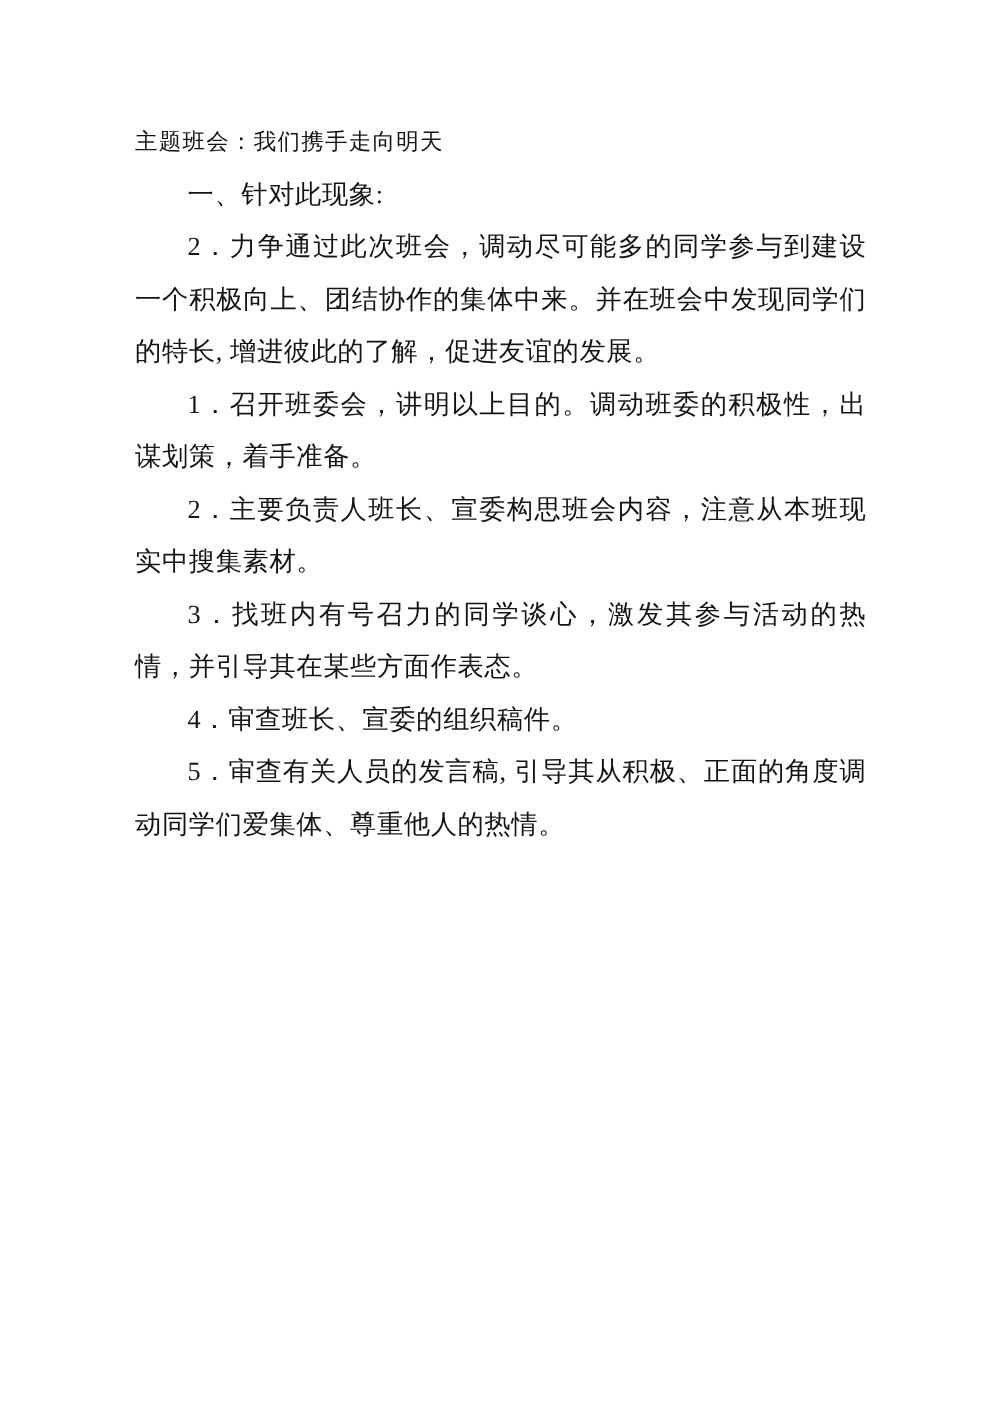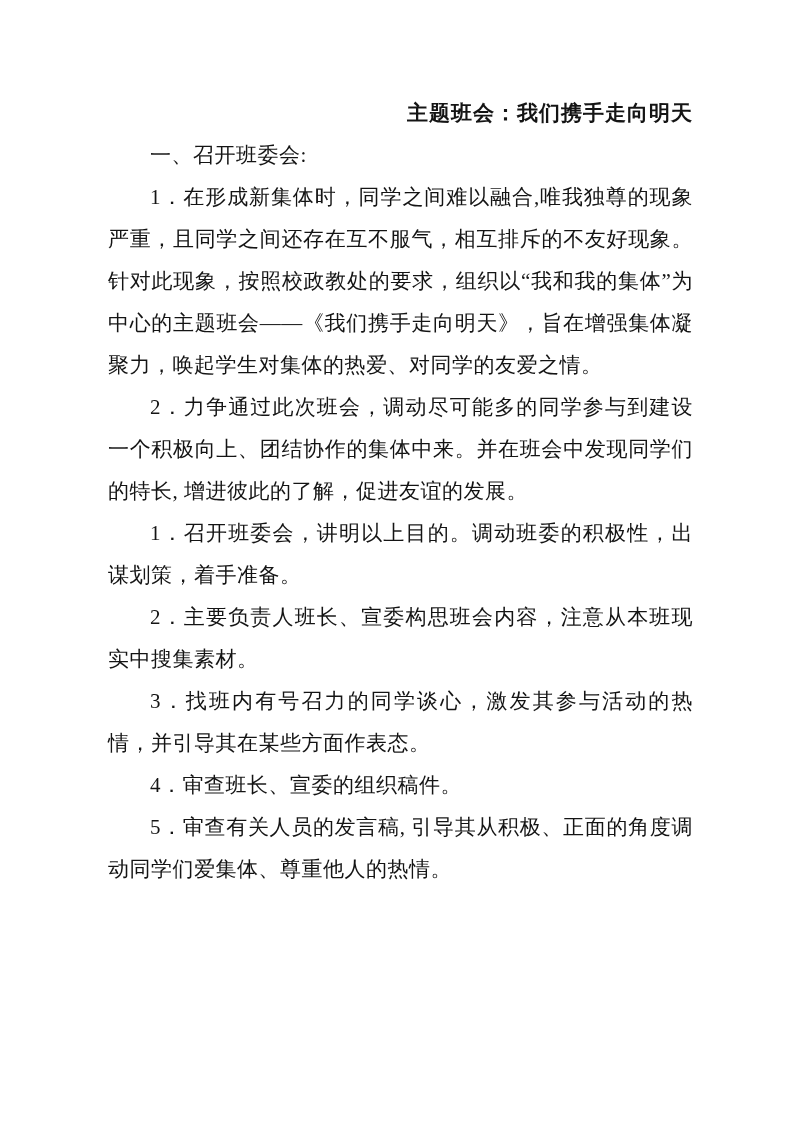--- a/index.html
+++ b/index.html
@@ -16,42 +16,41 @@
     box-sizing: border-box;
     padding: 92px 100px 40px 108px;
     color: #141414;
     font-family: "Liberation Serif", "DejaVu Serif", serif;
     font-size: 21px;
     line-height: 42px;
     overflow: hidden;
   }
   .doc-title {
     margin: 0;
-    font-size: 21px;
-    font-weight: 700;
-    text-align: right;
+    font-size: 18px;
+    font-weight: 400;
+    text-align: left;
     line-height: 42px;
     letter-spacing: 1px;
   }
   .para {
     margin: 0;
     text-indent: 2em;
     text-align: justify;
     letter-spacing: 0.5px;
   }
 </style>
 </head>
 <body>
 
 <div class="page">
   <h1 class="doc-title">主题班会：我们携手走向明天</h1>
 
-  <p class="para">一、召开班委会:</p>
+  <p class="para">一、针对此现象:</p>
 
-  <p class="para">1．在形成新集体时，同学之间难以融合,唯我独尊的现象严重，且同学之间还存在互不服气，相互排斥的不友好现象。针对此现象，按照校政教处的要求，组织以“我和我的集体”为中心的主题班会——《我们携手走向明天》，旨在增强集体凝聚力，唤起学生对集体的热爱、对同学的友爱之情。</p>
 
   <p class="para">2．力争通过此次班会，调动尽可能多的同学参与到建设一个积极向上、团结协作的集体中来。并在班会中发现同学们的特长, 增进彼此的了解，促进友谊的发展。</p>
 
 
   <p class="para">1．召开班委会，讲明以上目的。调动班委的积极性，出谋划策，着手准备。</p>
 
   <p class="para">2．主要负责人班长、宣委构思班会内容，注意从本班现实中搜集素材。</p>
 
   <p class="para">3．找班内有号召力的同学谈心，激发其参与活动的热情，并引导其在某些方面作表态。</p>
 

